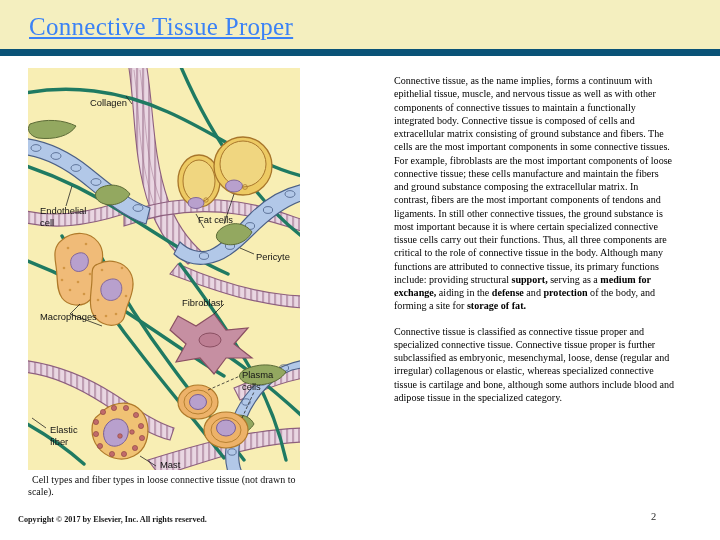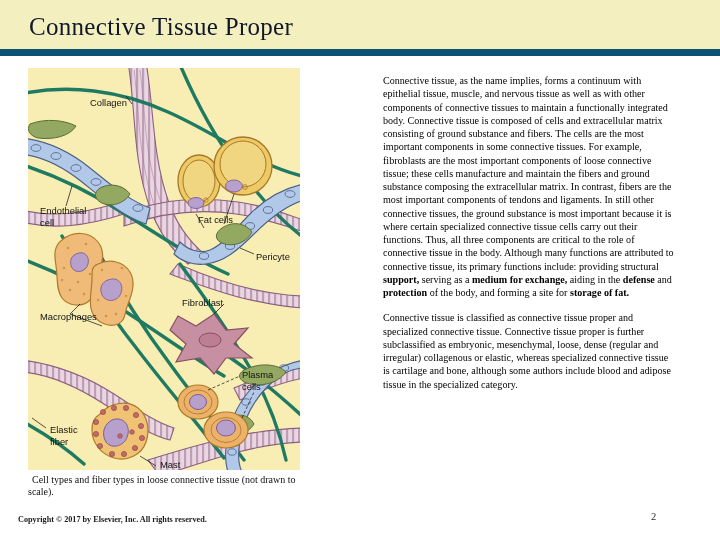--- a/index.html
+++ b/index.html
@@ -29,23 +29,24 @@
     width: 720px;
     height: 7px;
     background: #0a5377;
   }
   #page-title {
     position: absolute;
     left: 29px;
     top: 13px;
     font-family: "Liberation Serif", serif;
     font-size: 25px;
-    color: #0f172a;
+    color: #3b82f6;
     letter-spacing: 0.3px;
     white-space: nowrap;
+    text-decoration: underline;
   }
 
   
   #figure-wrap {
     position: absolute;
     left: 28px;
     top: 68px;
     width: 272px;
     height: 402px;
   }
@@ -73,21 +74,21 @@
     left: 378px;
     top: 74px;
     width: 297px;
   }
   .para {
     font-family: "Liberation Serif", serif;
     font-size: 10.1px;
     line-height: 13.25px;
     color: #000;
     text-align: left;
-    margin: 0 0 12px 5px;
+    margin: 0 0 12px 16px;
   }
   .para b { font-weight: bold; }
 
   
   #copyright {
     position: absolute;
     left: 18px;
     top: 515px;
     font-family: "Liberation Serif", serif;
     font-weight: bold;

